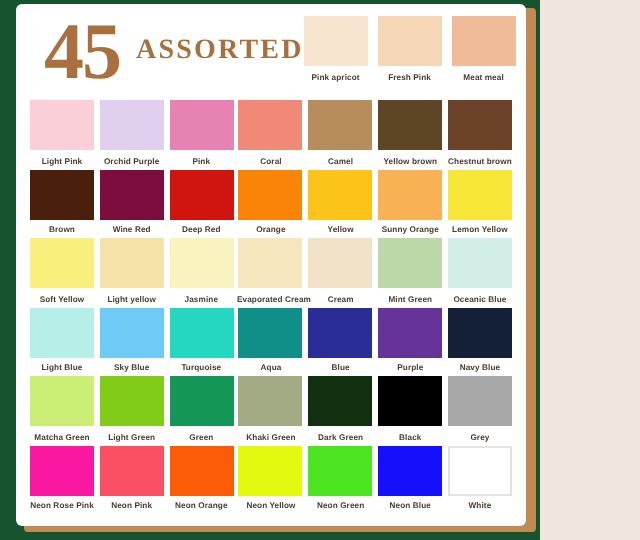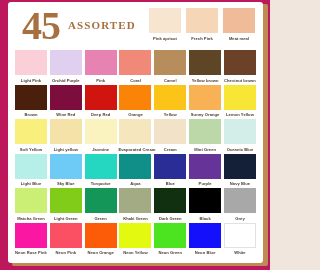--- a/index.html
+++ b/index.html
@@ -12,21 +12,21 @@
     overflow: hidden;
     background: #f0e6dd;
     font-family: "Liberation Sans", sans-serif;
   }
 
   #poster {
     position: relative;
     width: 270px;
     height: 270px;
     box-sizing: border-box;
-    background: #be185d;
+    background: #14532d;
   }
 
   
   #frame-shadow {
     position: absolute;
     left: 12px;
     top: 4px;
     width: 256px;
     height: 262px;
     background: #c08b52;
@@ -63,21 +63,21 @@
     font-size: 40px;
     line-height: 36px;
     font-weight: 700;
     color: #a8703f;
     letter-spacing: -1px;
   }
   #title-lines {
     margin-left: 8px;
     color: #a8703f;
     font-family: "Liberation Serif", serif;
-    font-size: 11px;
+    font-size: 14px;
     line-height: 11.5px;
     font-weight: 700;
     letter-spacing: 1.1px;
     text-transform: uppercase;
   }
   .title-line { display: block; white-space: nowrap; }
 
   #header-swatches {
     display: flex;
     flex: 1 1 auto;

